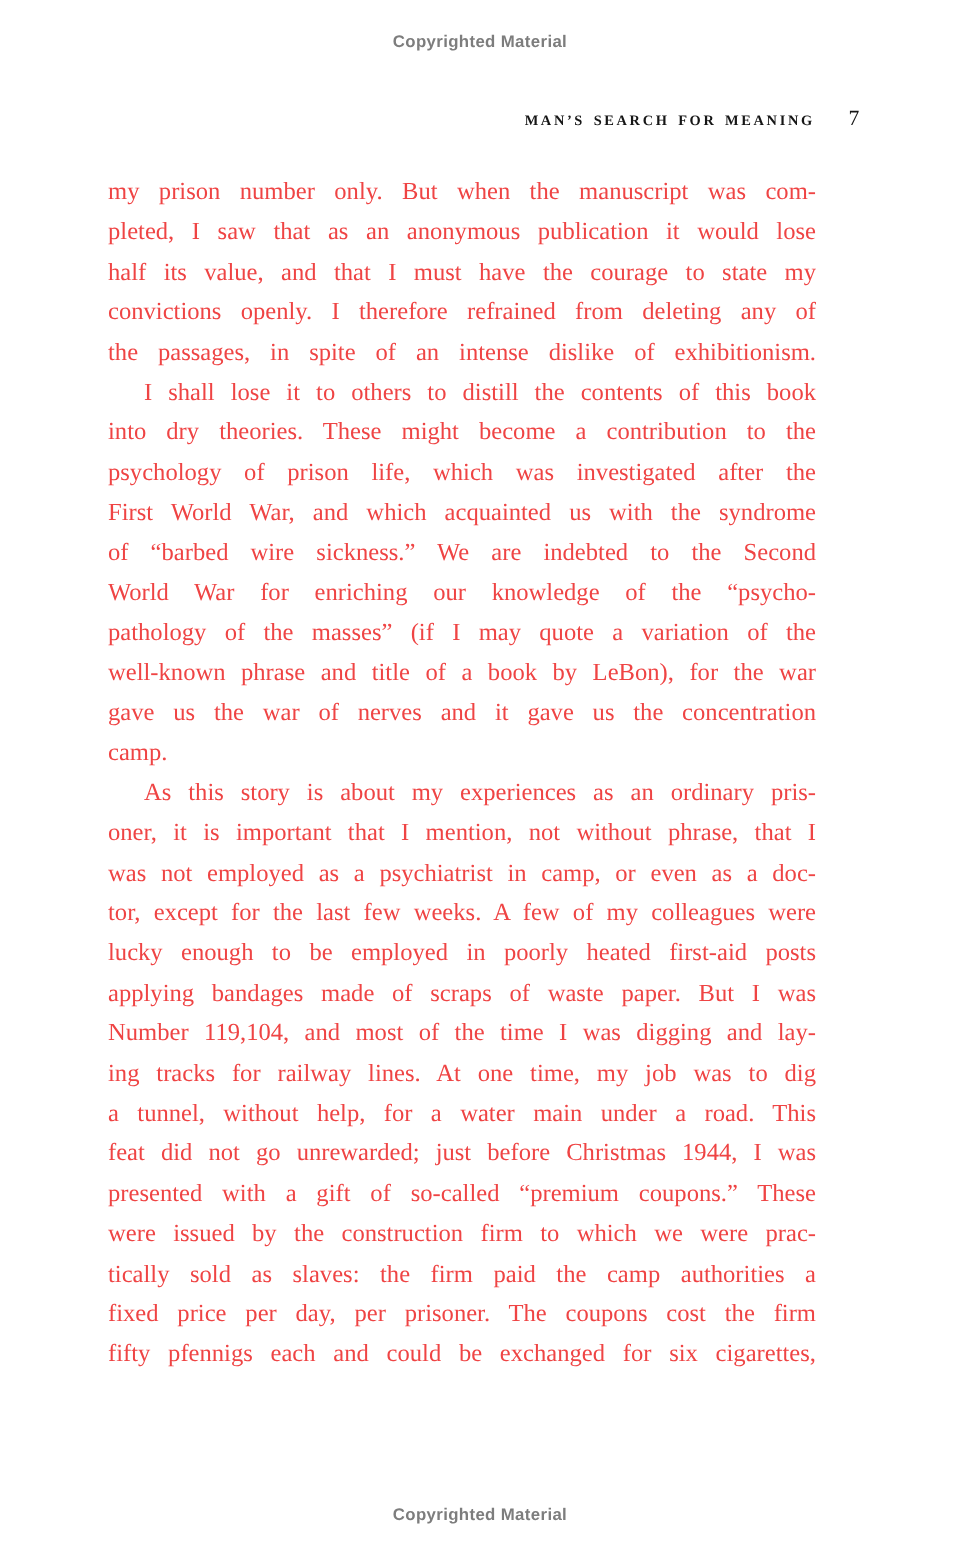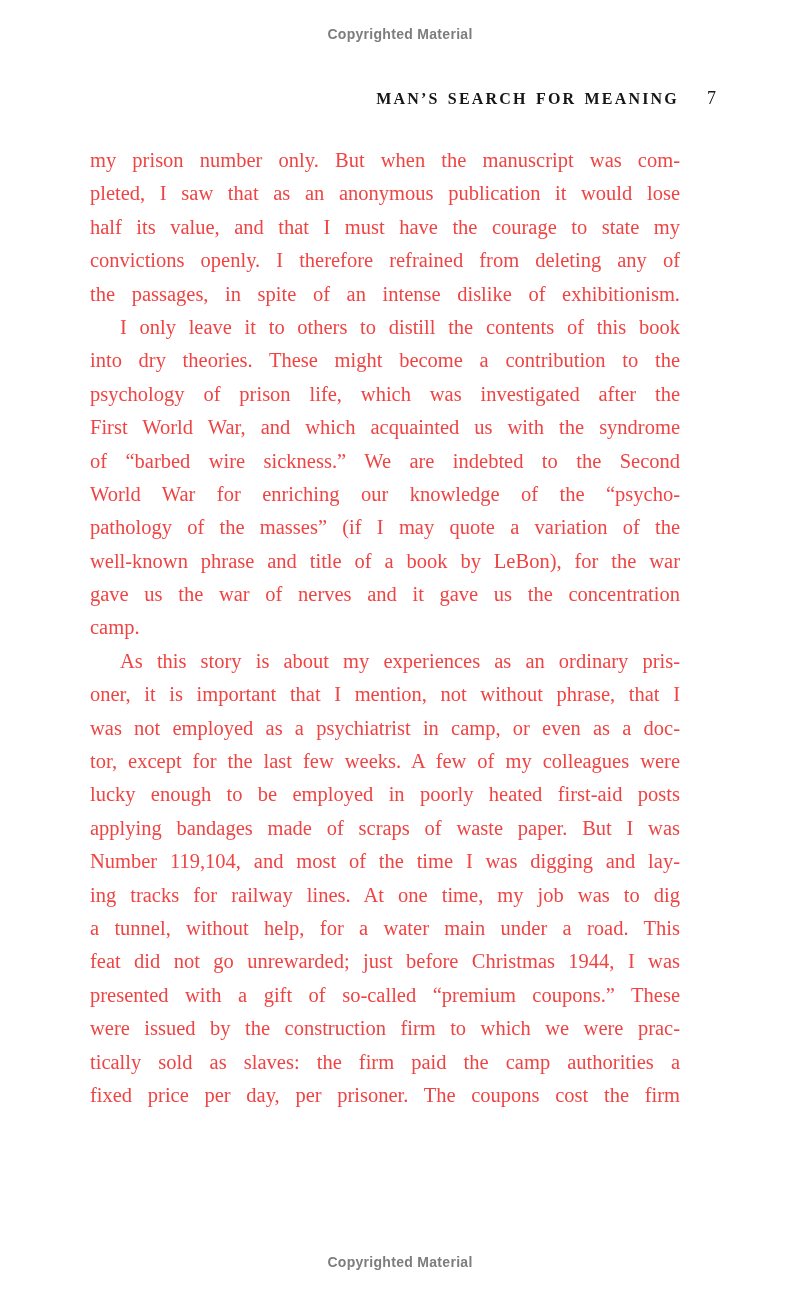--- a/index.html
+++ b/index.html
@@ -34,21 +34,21 @@
     top: 88px;
     right: 84px;
     display: flex;
     align-items: baseline;
     gap: 28px;
     color: #161616;
   }
   .running-title {
     font-family: "Liberation Serif", serif;
     font-weight: 700;
-    font-size: 16px;
+    font-size: 12px;
     letter-spacing: 2.2px;
     word-spacing: 2px;
     white-space: nowrap;
   }
   .folio {
     font-family: "Liberation Serif", serif;
     font-weight: 400;
     font-size: 18px;
   }
 
@@ -87,21 +87,21 @@
 
   <div class="body-text">
       <div class="paragraph">
         <div class="line">my prison number only. But when the manuscript was com-</div>
         <div class="line">pleted, I saw that as an anonymous publication it would lose</div>
         <div class="line">half its value, and that I must have the courage to state my</div>
         <div class="line">convictions openly. I therefore refrained from deleting any of</div>
         <div class="line">the passages, in spite of an intense dislike of exhibitionism.</div>
       </div>
       <div class="paragraph">
-        <div class="line indent">I only leave it to others to distill the contents of this book</div>
+        <div class="line indent">I shall lose it to others to distill the contents of this book</div>
         <div class="line">into dry theories. These might become a contribution to the</div>
         <div class="line">psychology of prison life, which was investigated after the</div>
         <div class="line">First World War, and which acquainted us with the syndrome</div>
         <div class="line">of “barbed wire sickness.” We are indebted to the Second</div>
         <div class="line">World War for enriching our knowledge of the “psycho-</div>
         <div class="line">pathology of the masses” (if I may quote a variation of the</div>
         <div class="line">well-known phrase and title of a book by LeBon), for the war</div>
         <div class="line">gave us the war of nerves and it gave us the concentration</div>
         <div class="line line-end">camp.</div>
       </div>
@@ -113,18 +113,19 @@
         <div class="line">lucky enough to be employed in poorly heated first-aid posts</div>
         <div class="line">applying bandages made of scraps of waste paper. But I was</div>
         <div class="line">Number 119,104, and most of the time I was digging and lay-</div>
         <div class="line">ing tracks for railway lines. At one time, my job was to dig</div>
         <div class="line">a tunnel, without help, for a water main under a road. This</div>
         <div class="line">feat did not go unrewarded; just before Christmas 1944, I was</div>
         <div class="line">presented with a gift of so-called “premium coupons.” These</div>
         <div class="line">were issued by the construction firm to which we were prac-</div>
         <div class="line">tically sold as slaves: the firm paid the camp authorities a</div>
         <div class="line">fixed price per day, per prisoner. The coupons cost the firm</div>
+        <div class="line">fifty pfennigs each and could be exchanged for six cigarettes,</div>
       </div>
     </div>
 
   <div class="copyright-notice copyright-bottom">Copyrighted Material</div>
 
 </div>
 
 </body></html>

